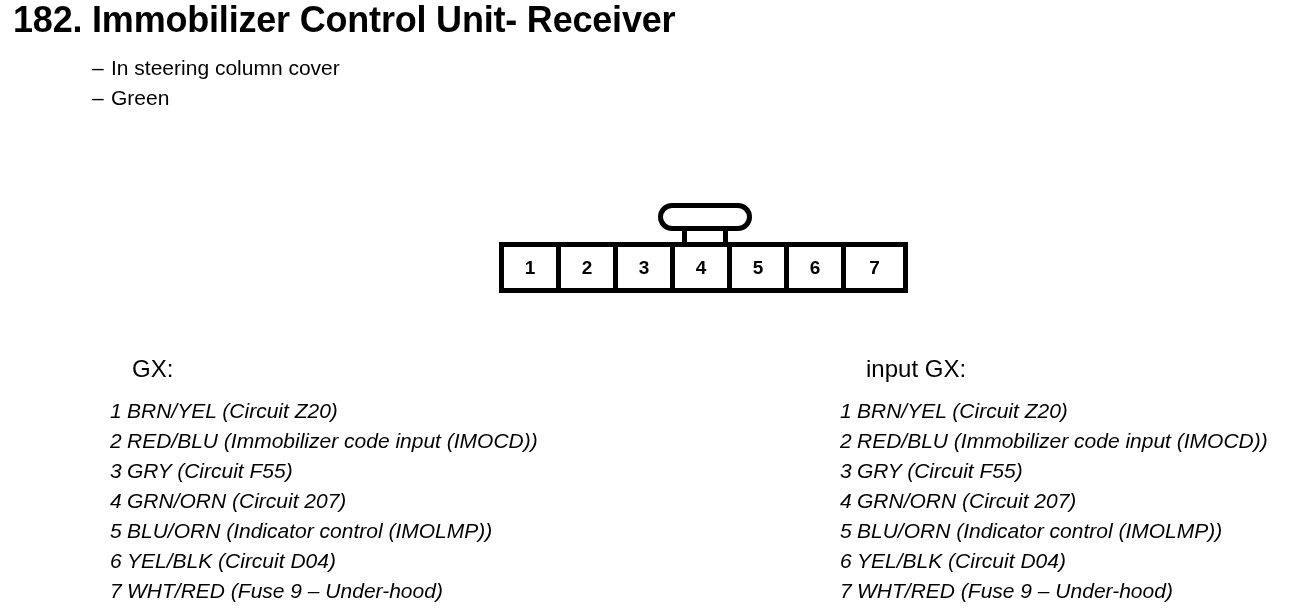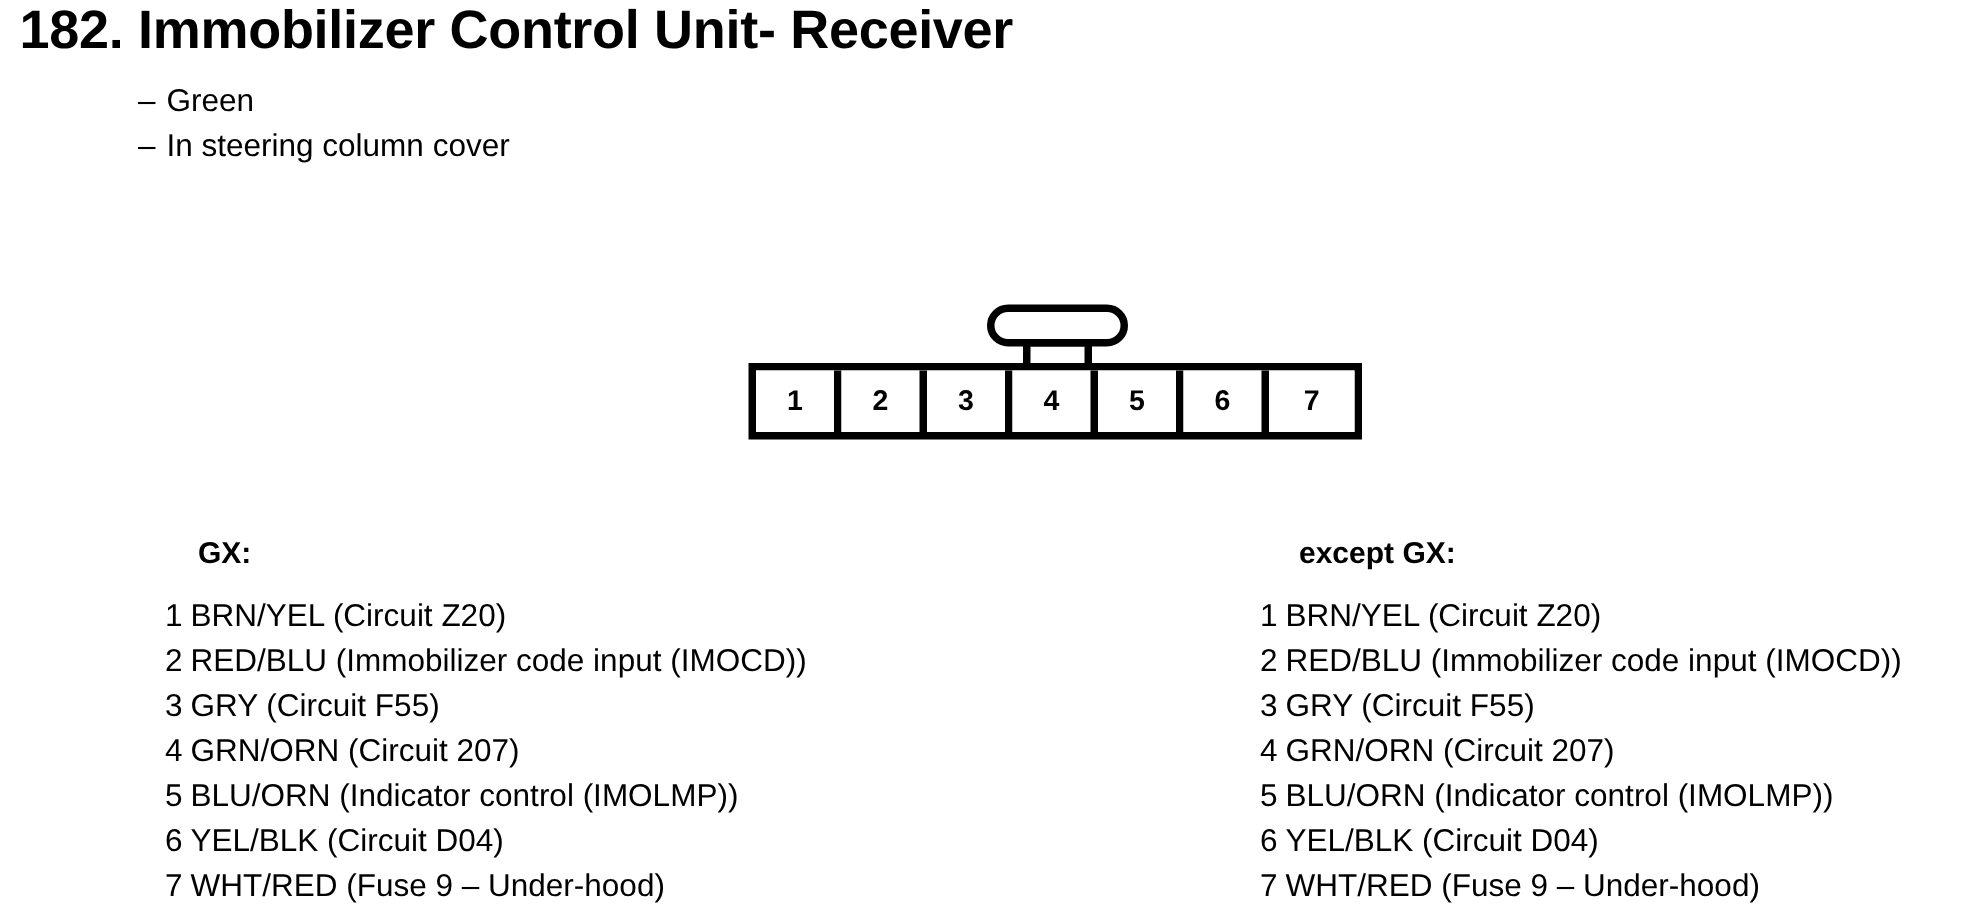--- a/index.html
+++ b/index.html
@@ -114,49 +114,50 @@
   
   .legend {
     position: absolute;
     font-size: 21px;
     line-height: 30px;
   }
   .legend.left-col  { left: 110px; top: 396px; }
   .legend.right-col { left: 840px; top: 396px; }
 
   .legend-heading {
-    font-size: 20px;
-    font-weight: bold;
+    font-size: 24px;
+    font-weight: normal;
     position: absolute;
     top: -42px;
     white-space: nowrap;
   }
   .legend.left-col  .legend-heading { left: 22px; }
   .legend.right-col .legend-heading { left: 26px; }
 
   .legend-row {
     white-space: nowrap;
     display: block;
+    font-style: italic;
   }
   .legend-pin {
     display: inline-block;
     width: 17px;
   }
 </style>
 </head>
 <body>
 
 <div class="page-title">182. Immobilizer Control Unit- Receiver</div>
 
 <div class="notes">
   <span class="note-row">
+    <span class="note-dash">–</span><span>In steering column cover</span>
+  </span>
+  <span class="note-row">
     <span class="note-dash">–</span><span>Green</span>
-  </span>
-  <span class="note-row">
-    <span class="note-dash">–</span><span>In steering column cover</span>
   </span>
 </div>
 
 <div class="connector-wrap">
   <div class="latch"></div>
   <div class="latch-notch"></div>
   <div class="latch-leg left"></div>
   <div class="latch-leg right"></div>
 
   <div class="connector-body">
@@ -190,21 +191,21 @@
   </span>
   <span class="legend-row">
     <span class="legend-pin">6</span><span>YEL/BLK (Circuit D04)</span>
   </span>
   <span class="legend-row">
     <span class="legend-pin">7</span><span>WHT/RED (Fuse 9 – Under-hood)</span>
   </span>
 </div>
 
 <div class="legend right-col">
-  <div class="legend-heading">except GX:</div>
+  <div class="legend-heading">input GX:</div>
 
   <span class="legend-row">
     <span class="legend-pin">1</span><span>BRN/YEL (Circuit Z20)</span>
   </span>
   <span class="legend-row">
     <span class="legend-pin">2</span><span>RED/BLU (Immobilizer code input (IMOCD))</span>
   </span>
   <span class="legend-row">
     <span class="legend-pin">3</span><span>GRY (Circuit F55)</span>
   </span>

